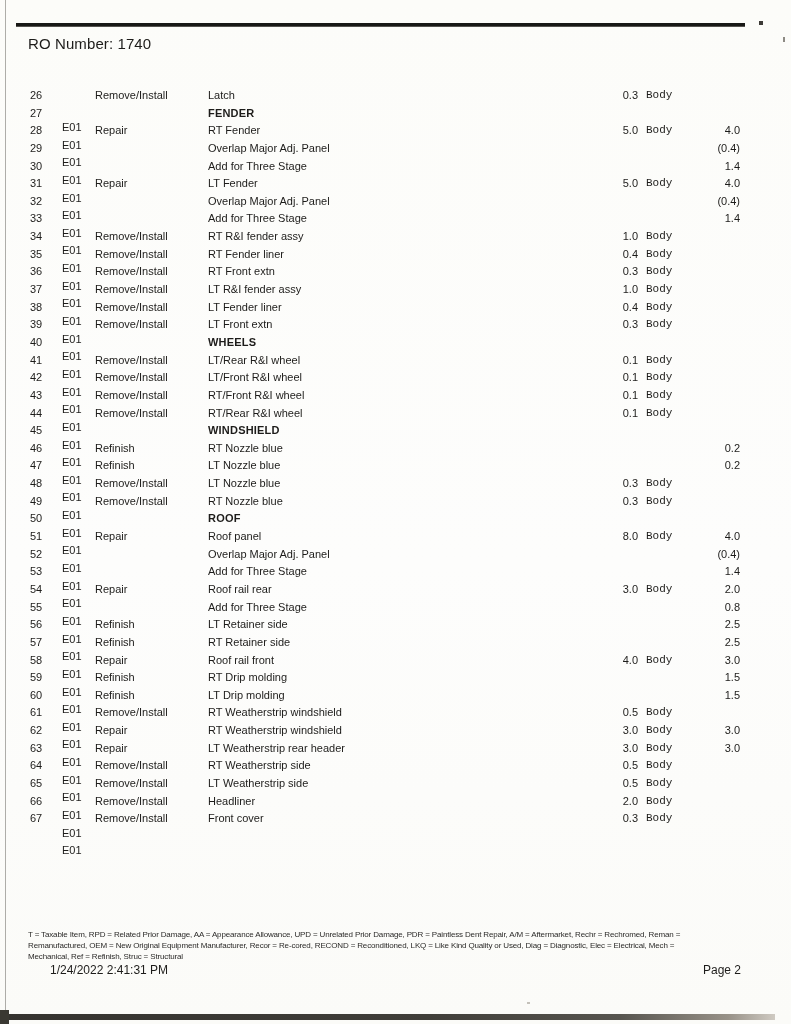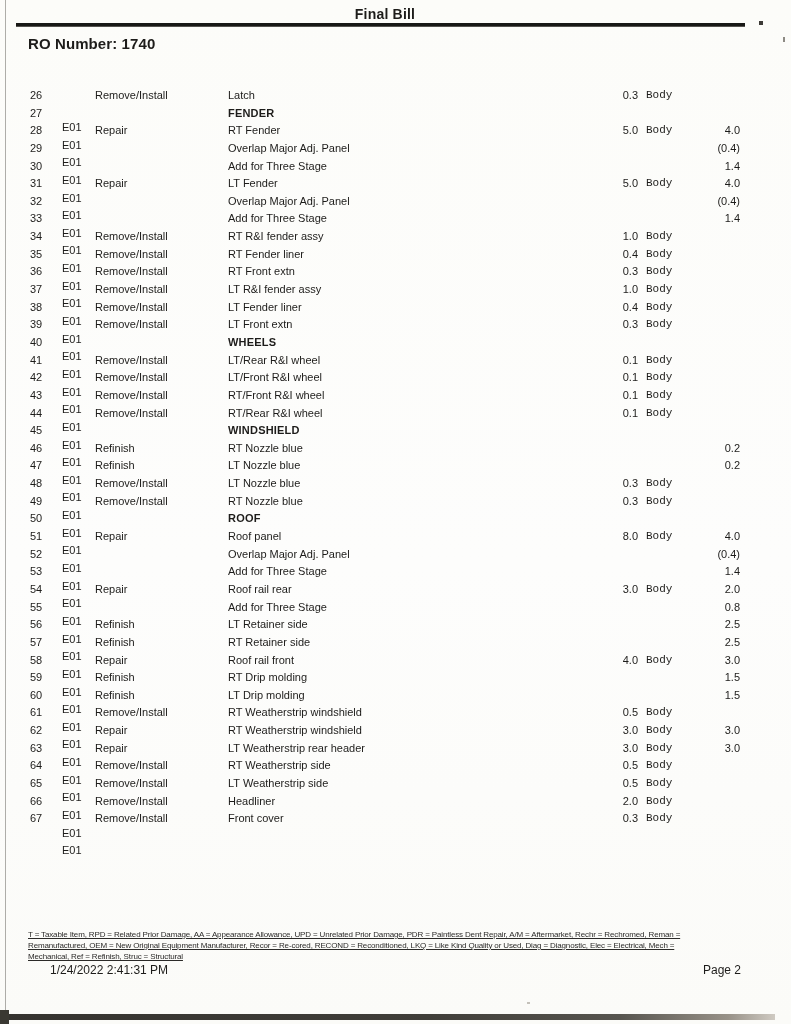--- a/index.html
+++ b/index.html
@@ -16,50 +16,49 @@
     background:linear-gradient(90deg,#35332f 0%,#403e39 55%,#57554f 80%,#989288 94%,#cfcac2 100%);}
   .bottom-left-corner{position:absolute;left:0;top:1010px;width:9px;height:14px;background:#3a3832;}
   .dot-artifact-top{position:absolute;left:759px;top:21px;width:4px;height:4px;background:#3c3a36;}
   .tick-artifact-right{position:absolute;left:783px;top:37px;width:2px;height:5px;background:#8d8a84;}
   .speck-bottom{position:absolute;left:527px;top:1002px;width:3px;height:2px;background:#c4c1ba;}
 
   .doc-title{position:absolute;top:6px;left:0;width:770px;text-align:center;
     font-size:14px;font-weight:bold;letter-spacing:.2px;}
   .header-rule{position:absolute;top:23px;left:16px;width:729px;height:4px;
     background:linear-gradient(180deg,#181816 0%,#181816 65%,#4a4844 85%,#8b8983 100%);}
-  .ro-number{position:absolute;top:35px;left:28px;font-size:15px;font-weight:bold;letter-spacing:.1px;}
+  .ro-number{position:absolute;top:35px;left:28px;font-size:15px;font-weight:normal;letter-spacing:.1px;}
   .vehicle-line{position:absolute;top:57px;left:27px;font-size:11px;}
 
   .line-items{position:absolute;top:87px;left:0;width:791px;}
   .row{position:relative;height:17.65px;}
   .row span{position:absolute;top:0;line-height:17.65px;font-size:11px;white-space:nowrap;}
   .c-line{left:30px;text-align:right;}
   .c-code{left:62px;margin-top:32px;}
   .c-op{left:95px;}
-  .c-desc{left:228px;}
+  .c-desc{left:208px;}
   .c-hours{left:558px;width:80px;text-align:right;}
   .c-unit{left:646px;font-family:Liberation Mono, monospace;}
   .c-hours2{left:658px;width:82px;text-align:right;}
   .row.section .c-desc{font-weight:bold;letter-spacing:.2px;}
 
   .footer-legend{position:absolute;top:929px;left:28px;width:680px;
-    font-size:8px;line-height:11px;letter-spacing:-0.15px;color:#2b2a28;text-decoration:underline;}
+    font-size:8px;line-height:11px;letter-spacing:-0.15px;color:#2b2a28;}
   .footer-datetime{position:absolute;top:963px;left:27px;font-size:12px;margin-left:23px;}
   .footer-page{position:absolute;top:963px;left:620px;width:121px;text-align:right;font-size:12px;}
 </style>
 </head>
 <body>
 
 <div class="page">
 
   <div class="left-edge-line"></div>
   <div class="dot-artifact-top"></div>
   <div class="tick-artifact-right"></div>
 
-  <div class="doc-title">Final Bill</div>
   <div class="header-rule"></div>
   <div class="ro-number">RO Number: 1740</div>
 
   <div class="line-items">
       <div class="row">
     <span class="c-line">26</span>
     <span class="c-code">E01</span>
     <span class="c-op">Remove/Install</span>
     <span class="c-desc">Latch</span>
     <span class="c-hours">0.3</span>

